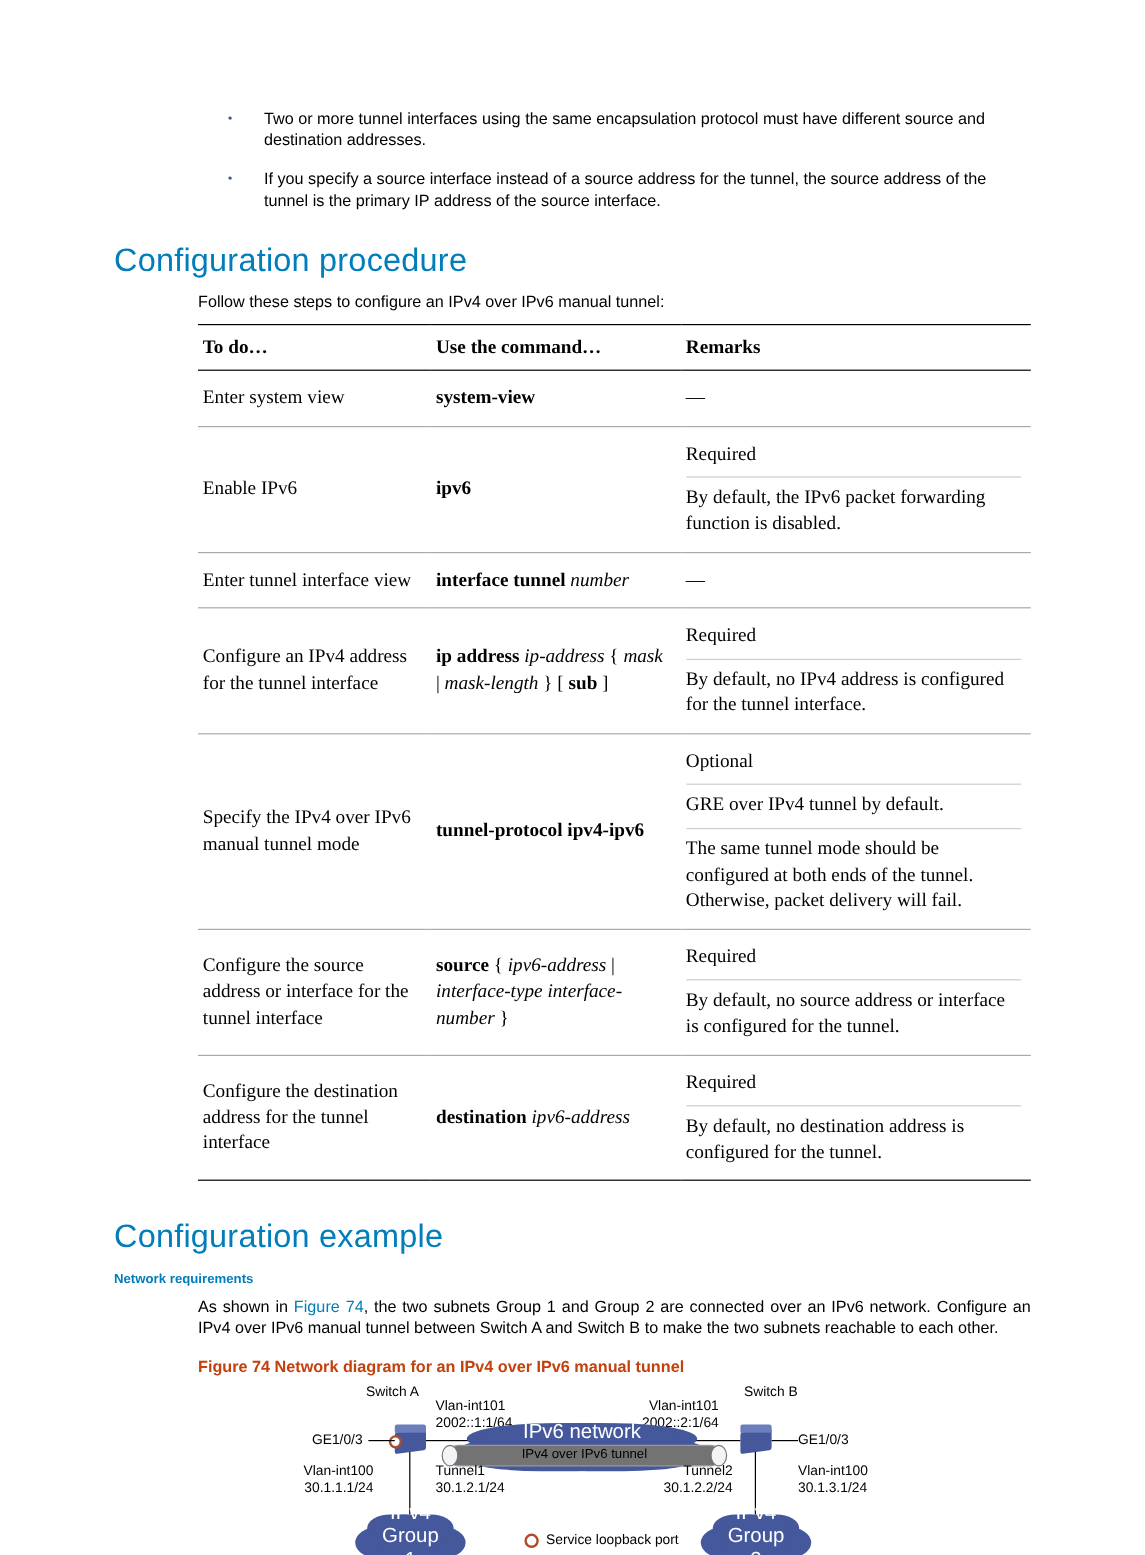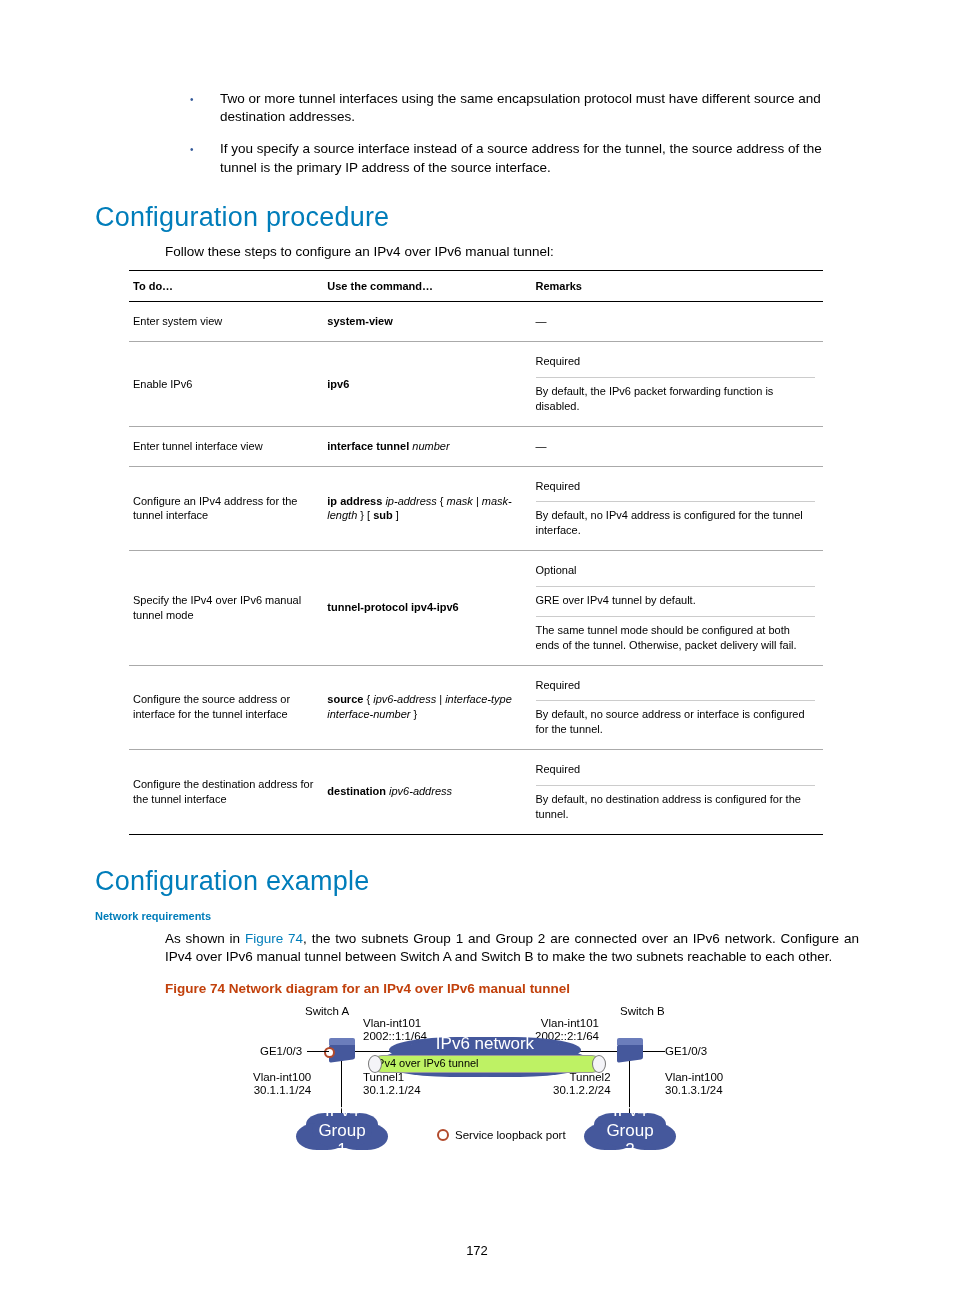--- a/index.html
+++ b/index.html
@@ -45,25 +45,26 @@
     color: #007dba;
     margin: 22px 0 8px 0;
     letter-spacing: 0.2px;
   }
   .indent-text {
     padding-left: 70px;
     margin: 6px 0 8px 0;
   }
   table.cmd-table {
     width: calc(100% - 70px);
-    margin-left: 34px;
+    margin-left: 70px;
     border-collapse: collapse;
-    font-size: 11px;
+    font-size: 16px;
     border-top: 1.5px solid #000;
     border-bottom: 1.5px solid #000;
+    font-family: Liberation Serif, serif;
   }
   table.cmd-table th {
     text-align: left;
     font-weight: bold;
     padding: 8px 8px 8px 4px;
     border-bottom: 1px solid #000;
     vertical-align: top;
   }
   table.cmd-table td {
     padding: 8px 8px 8px 4px;
@@ -123,22 +124,22 @@
       -20px 6px 0 -4px #45589c,
       20px 6px 0 -4px #45589c,
       -12px -6px 0 -6px #45589c,
       12px -6px 0 -6px #45589c;
   }
   .cloud.big { width: 180px; height: 38px; left: 190px; top: 32px; }
   .cloud.small { width: 60px; height: 35px; }
   .cloud-text { color: #fff; text-align: center; width: 100%; position: absolute; top: 50%; transform: translateY(-50%); font-size: 17px; line-height: 1.15; }
   .tube {
     position: absolute; left: 168px; top: 50px; width: 226px; height: 16px;
-    background: #bef264; border: 1px solid #999; border-radius: 10px;
-    text-align: left; font-size: 11px; line-height: 15px;
+    background: #737373; border: 1px solid #999; border-radius: 10px;
+    text-align: center; font-size: 11px; line-height: 15px;
   }
   .tube::before, .tube::after {
     content: ""; position: absolute; top: -1px; width: 12px; height: 16px;
     border: 1px solid #777; border-radius: 50%; background: #f4f4f8;
   }
   .tube::before { left: -6px; }
   .tube::after  { right: -6px; }
   .wire { position: absolute; height: 1px; background: #000; }
   .switch-ico {
     position: absolute; width: 26px; height: 18px; background: #45589c;

